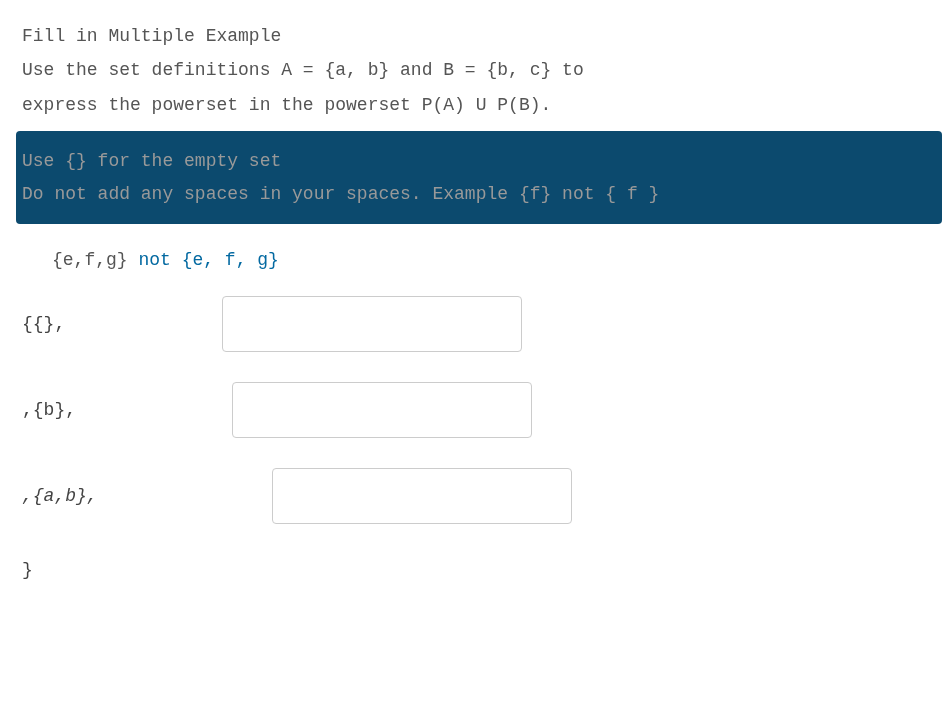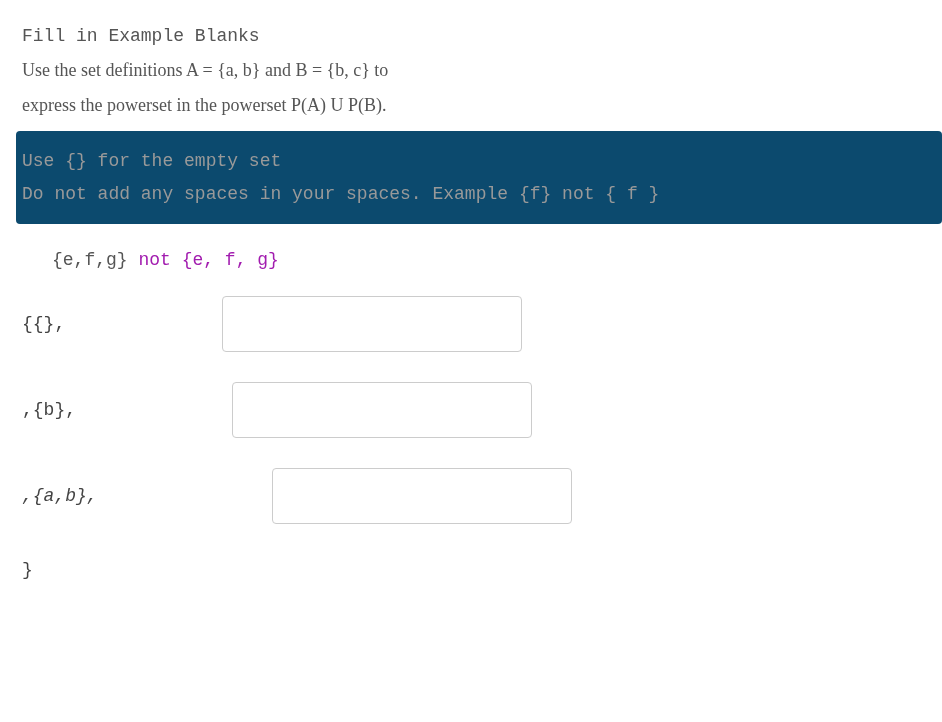--- a/index.html
+++ b/index.html
@@ -16,41 +16,40 @@
       padding: 20px 0 20px 22px;
       line-height: 1.8;
     }
     .title {
       color: #555;
       margin-bottom: 2px;
     }
     .prompt {
       color: #555;
       margin-bottom: 2px;
-      font-family: Liberation Serif, serif;
     }
     .hint-box {
       background: #0c4a6e;
       padding: 14px 6px 14px 6px;
       margin-left: -6px;
       margin-top: 10px;
       margin-bottom: 20px;
       border-radius: 4px;
       color: #999;
     }
     .hint-line {
       color: #999;
     }
     .example-line {
       color: #555;
       margin-left: 30px;
       margin-bottom: 20px;
     }
     .example-bad {
-      color: #a21caf;
+      color: #0369a1;
       margin-top: 19px;
     }
     .blank-row {
       display: flex;
       align-items: center;
       margin-bottom: 30px;
     }
     .blank-label {
       color: #444;
       min-width: 200px;
@@ -69,21 +68,21 @@
       color: #333;
     }
     .closing {
       color: #444;
       margin-top: 4px;
     }
   </style>
 </head>
 <body>
 
-<div class="title">Fill in Example Blanks</div>
+<div class="title">Fill in Multiple Example</div>
 
 <div class="prompt">Use the set definitions A = {a, b} and B = {b, c} to</div>
 <div class="prompt">express the powerset in the powerset P(A) U P(B).</div>
 
 <div class="hint-box">
   <div class="hint-line">Use {} for the empty set</div>
   <div class="hint-line">Do not add any spaces in your spaces.  Example  {f}  not { f  }</div>
 </div>
 
 <div class="example-line">

